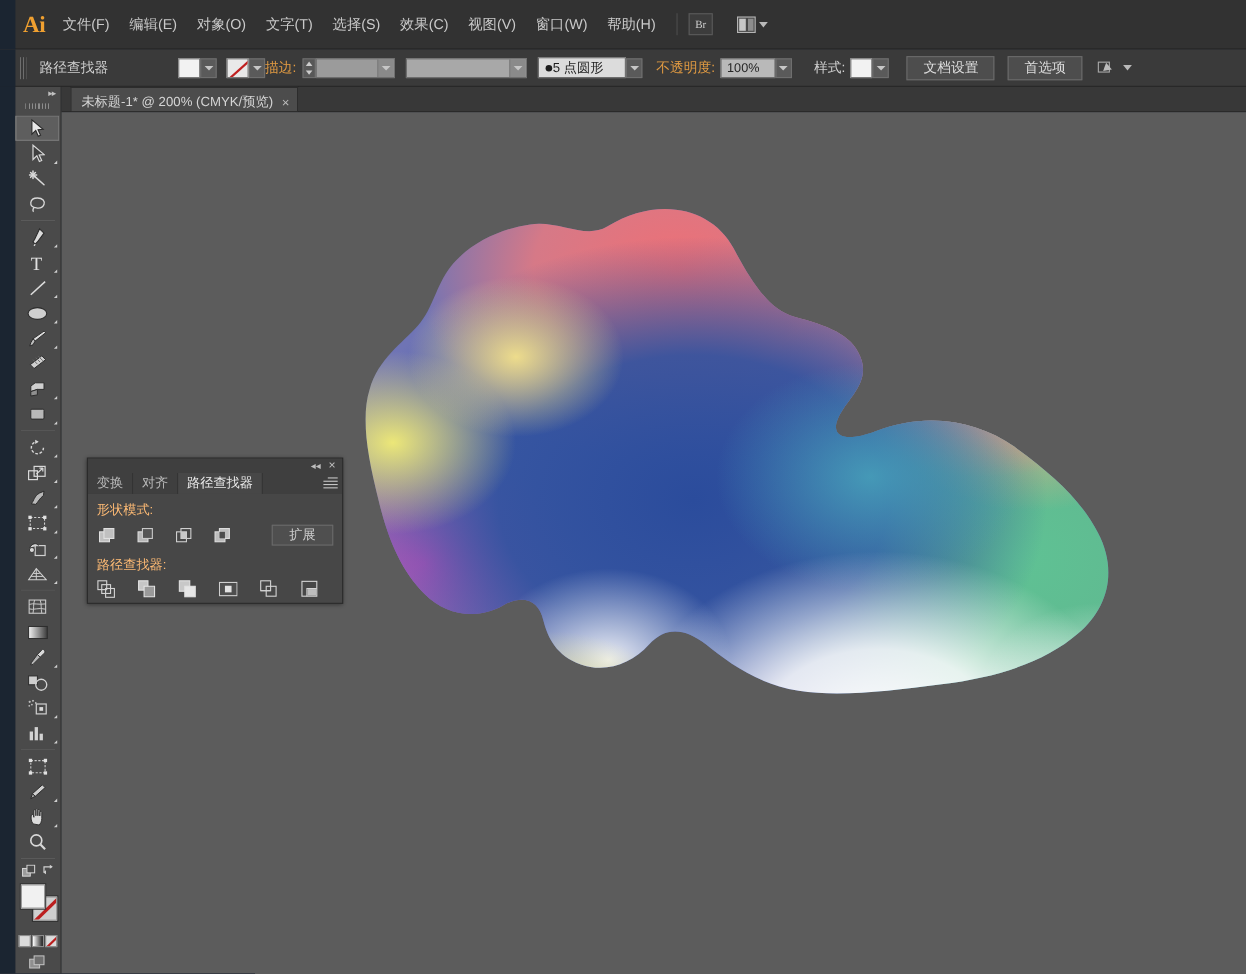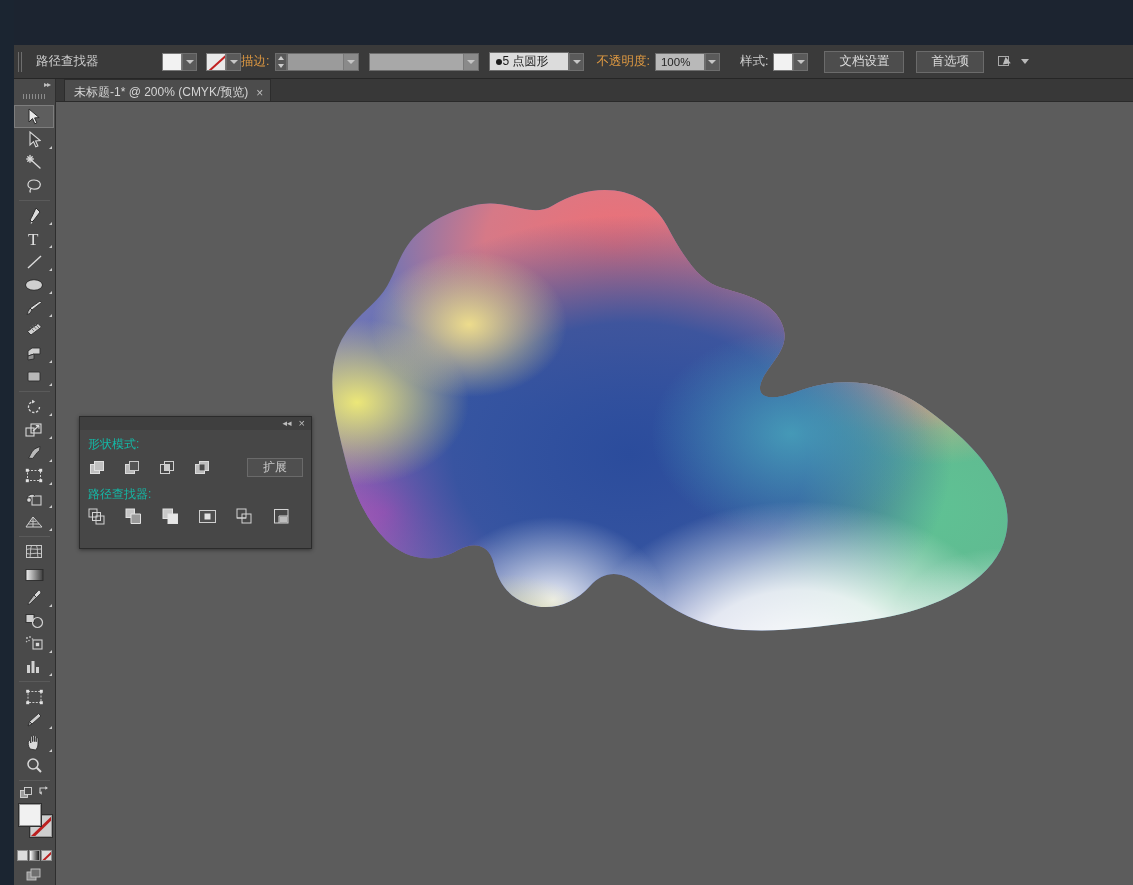--- a/index.html
+++ b/index.html
@@ -238,39 +238,57 @@
     display:flex; align-items:center; background:#3f3f3f;
     border-right:1px solid #333; white-space:nowrap;
   }
   .ptab.active { background:#474747; color:#eaeaea; }
   .panel-menu {
     position:absolute; right:4px; top:4px; width:13px; height:11px;
   }
   .panel-menu span{ display:block; height:1px; background:#c6c6c6; margin-bottom:2px; }
   .panel-menu span:first-child{ width:9px; margin-left:4px;}
   .panel-body { padding:6px 8px 0 8px; }
-  .pf-label { color:#14b8a6; font-size:12px; margin-bottom:5px; }
+  .pf-label { color:#fdba74; font-size:12px; margin-bottom:5px; }
   .pf-row { display:flex; align-items:center; gap:18px; }
   .pf-btn {
     width:17px;height:17px; display:flex;align-items:center;justify-content:center;
   }
   .expand-btn {
     margin-left:auto; width:56px; height:19px; background:#4f4f4f;
     border:1px solid #6a6a6a; color:#c9c9c9; font-size:12px;
     display:flex;align-items:center;justify-content:center;
   }
   .pf-row2 { display:flex; align-items:center; gap:20px; }
 </style>
 </head>
 <body>
 
 <div id="app">
 
   <div class="navy-strip"></div>
 
+  <div class="menubar">
+    <div class="ai-logo">Ai</div>
+    <div class="menu-item">文件(F)</div>
+    <div class="menu-item">编辑(E)</div>
+    <div class="menu-item">对象(O)</div>
+    <div class="menu-item">文字(T)</div>
+    <div class="menu-item">选择(S)</div>
+    <div class="menu-item">效果(C)</div>
+    <div class="menu-item">视图(V)</div>
+    <div class="menu-item">窗口(W)</div>
+    <div class="menu-item">帮助(H)</div>
+    <div class="menu-sep"></div>
+    <div class="br-btn">Br</div>
+    <div class="arrange-btn">
+      <div class="arrange-ico"></div>
+      <div class="caret-dn"></div>
+    </div>
+  </div>
 
   <div class="controlbar">
     <div class="grip"></div>
     <div class="cb-label" style="margin-left:12px;width:120px">路径查找器</div>
 
     <div style="display:flex;align-items:center;margin-left:6px">
       <div class="swatch-white"></div>
       <div class="mini-drop"></div>
     </div>
 
@@ -714,20 +732,31 @@
       </g>
     </svg>
   </div>
 
   <div class="panel">
     <div class="panel-bar">
       <span class="pb-ico">◂◂</span>
       <span class="pb-ico" style="font-size:11px">×</span>
     </div>
 
+    <div class="panel-tabs">
+      <div class="ptab">变换</div>
+      <div class="ptab">对齐</div>
+      <div class="ptab active">路径查找器</div>
+      <div class="panel-menu">
+          <span></span>
+          <span></span>
+          <span></span>
+          <span></span>
+        </div>
+    </div>
 
     <div class="panel-body">
       <div class="pf-label">形状模式:</div>
 
       <div class="pf-row">
         <div class="pf-btn">
           <svg width="16" height="16" viewBox="0 0 16 16">
             <rect x="1.5" y="4.5" width="9" height="9" fill="#c0c0c0" stroke="#e0e0e0" stroke-width="1"></rect>
             <rect x="5.5" y="1.5" width="9" height="9" fill="#c0c0c0" stroke="#e0e0e0" stroke-width="1"></rect>
           </svg>

